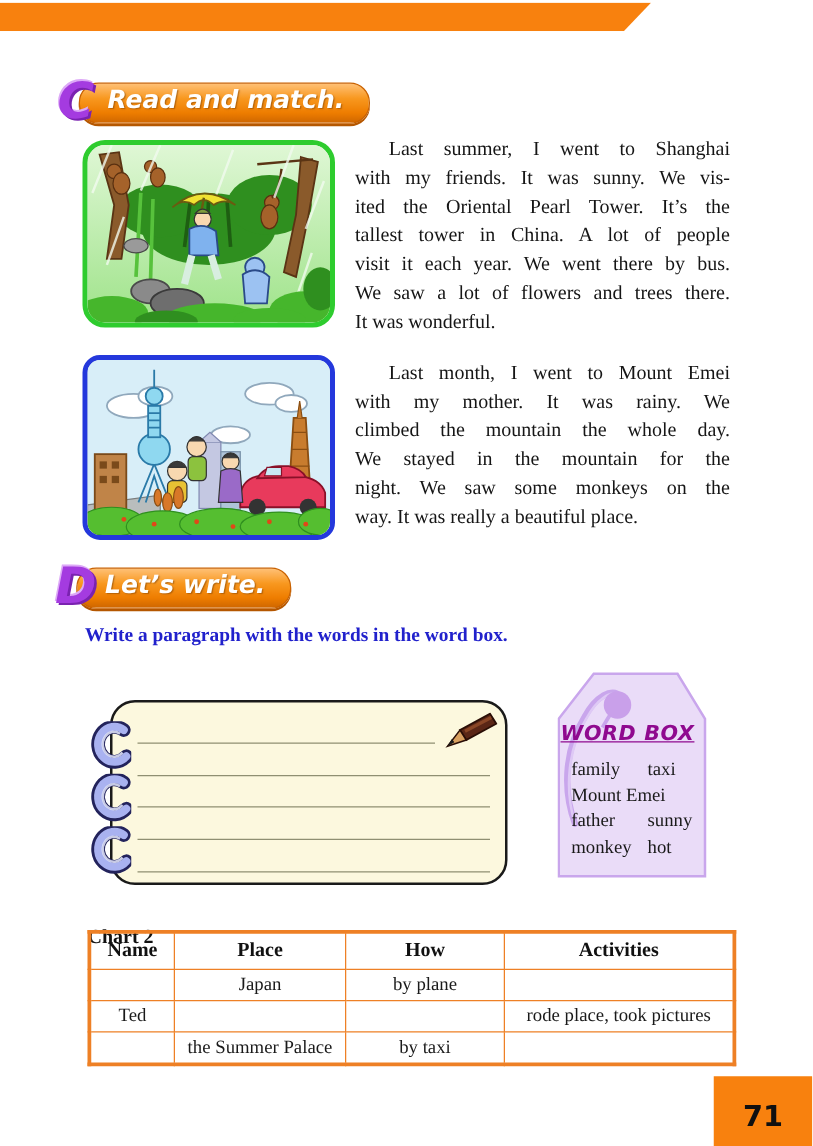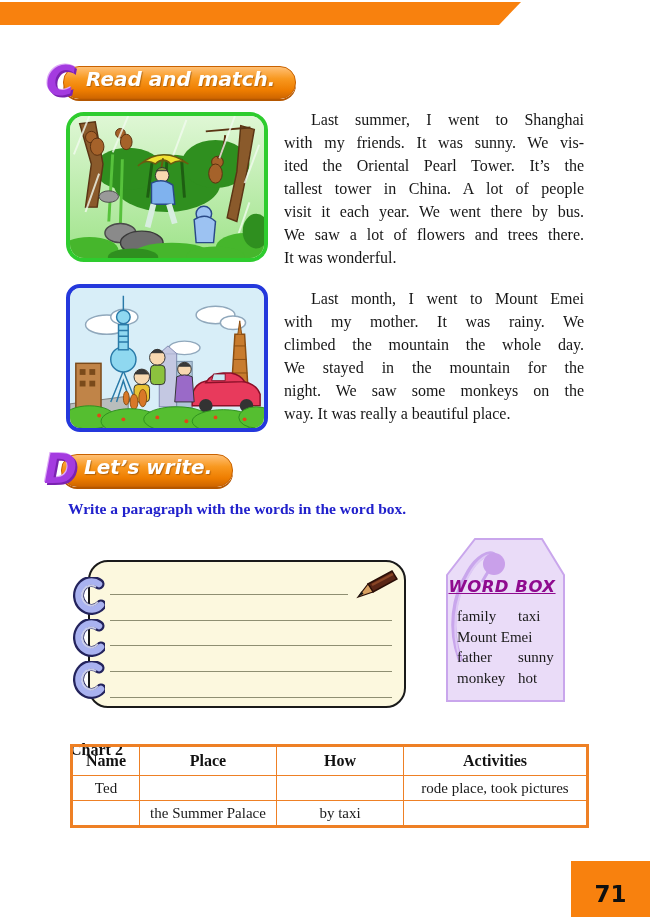--- a/index.html
+++ b/index.html
@@ -321,20 +321,26 @@
     <thead>
         <tr>
           <th>Name</th>
           <th>Place</th>
           <th>How</th>
           <th>Activities</th>
         </tr>
       </thead>
     <tbody>
         <tr>
+          <td></td>
+          <td>Japan</td>
+          <td>by plane</td>
+          <td></td>
+        </tr>
+        <tr>
           <td>Ted</td>
           <td></td>
           <td></td>
           <td>rode place, took pictures</td>
         </tr>
         <tr>
           <td></td>
           <td>the Summer Palace</td>
           <td>by taxi</td>
           <td></td>

